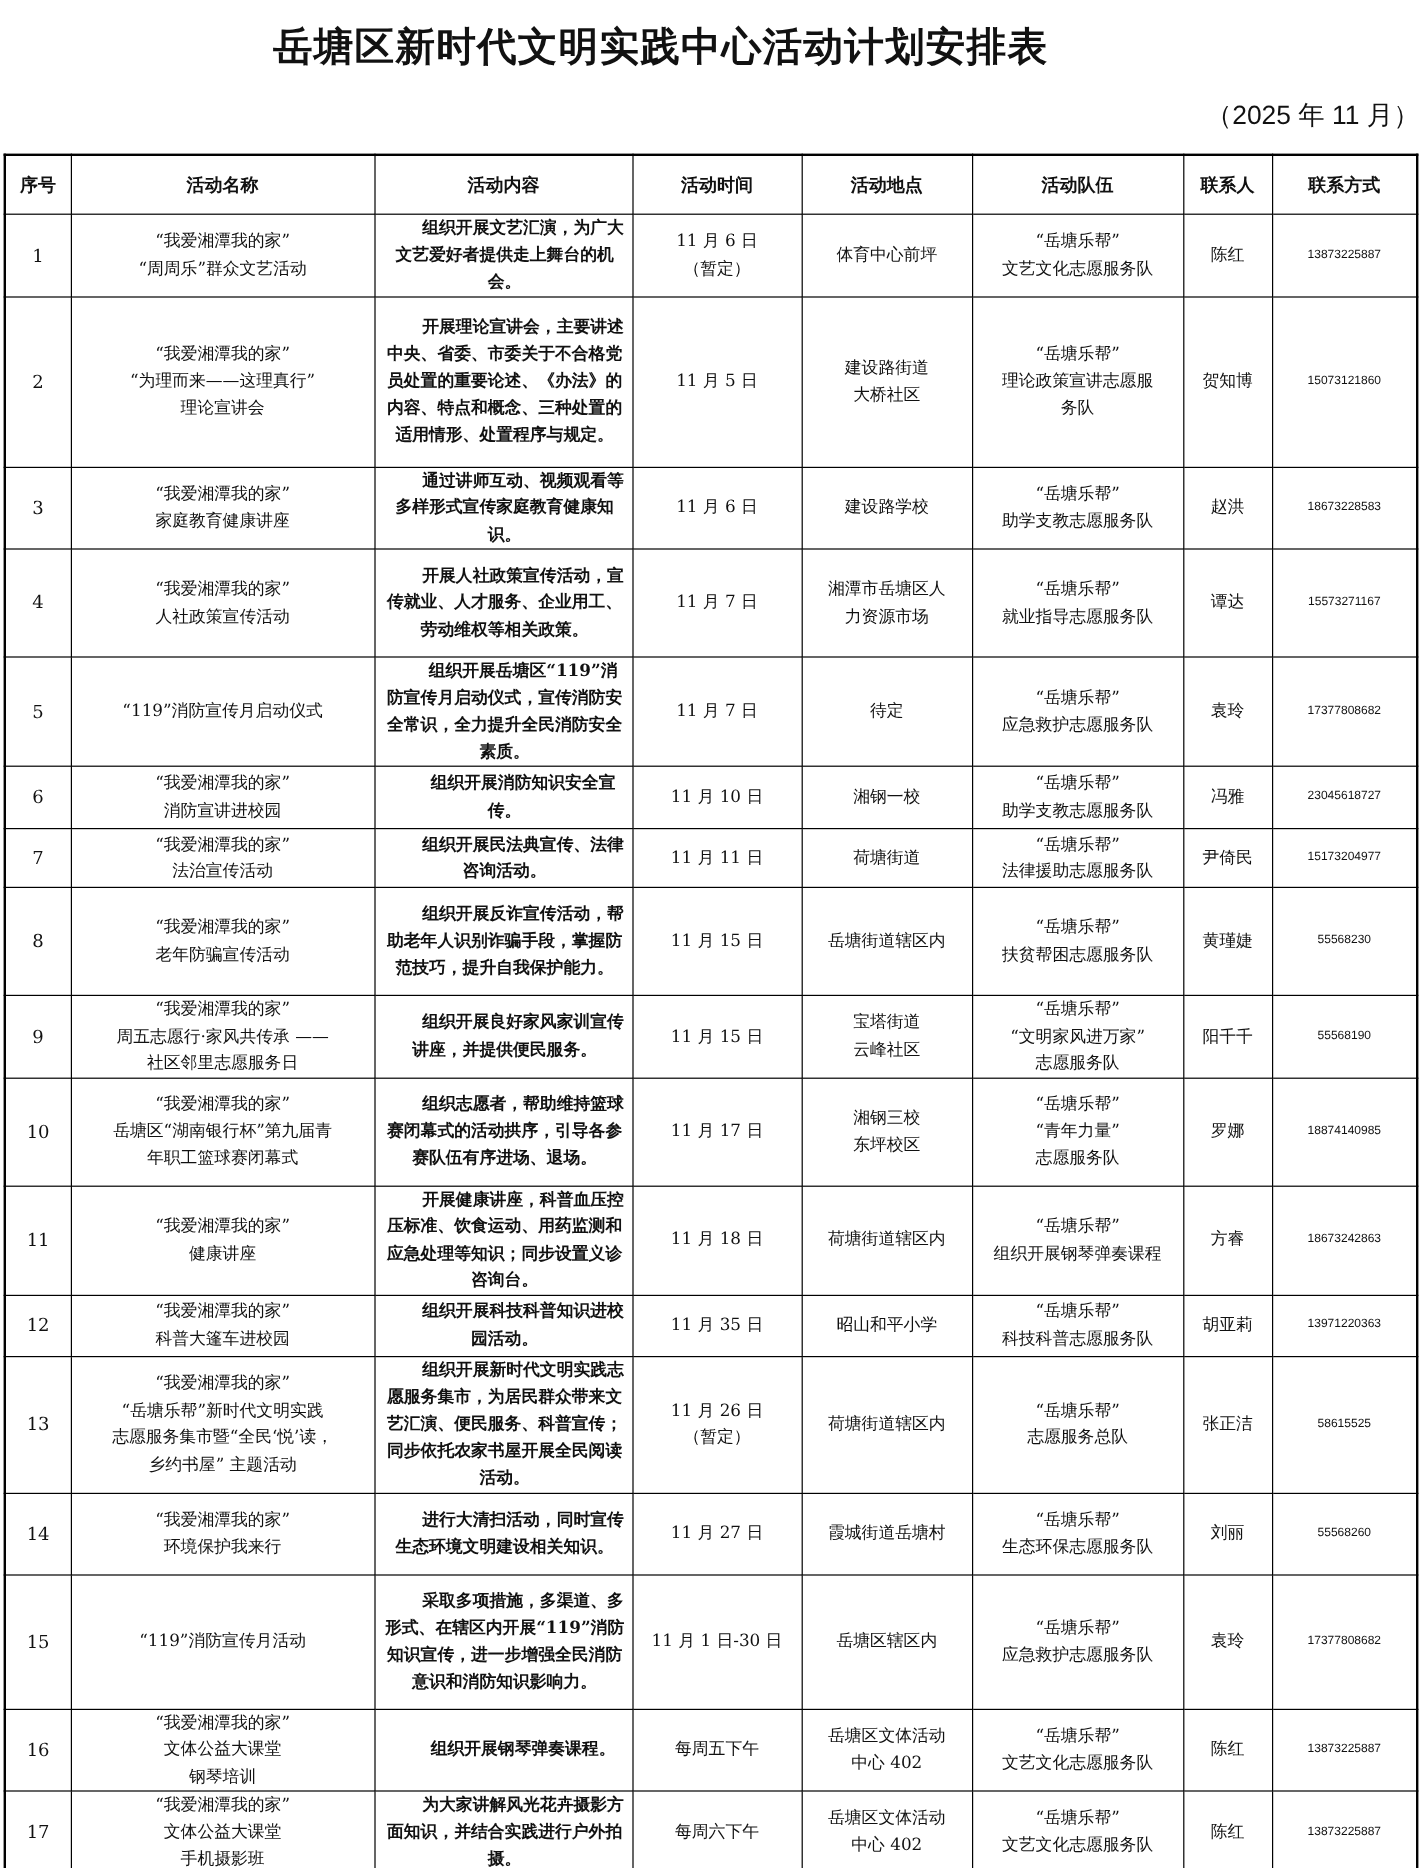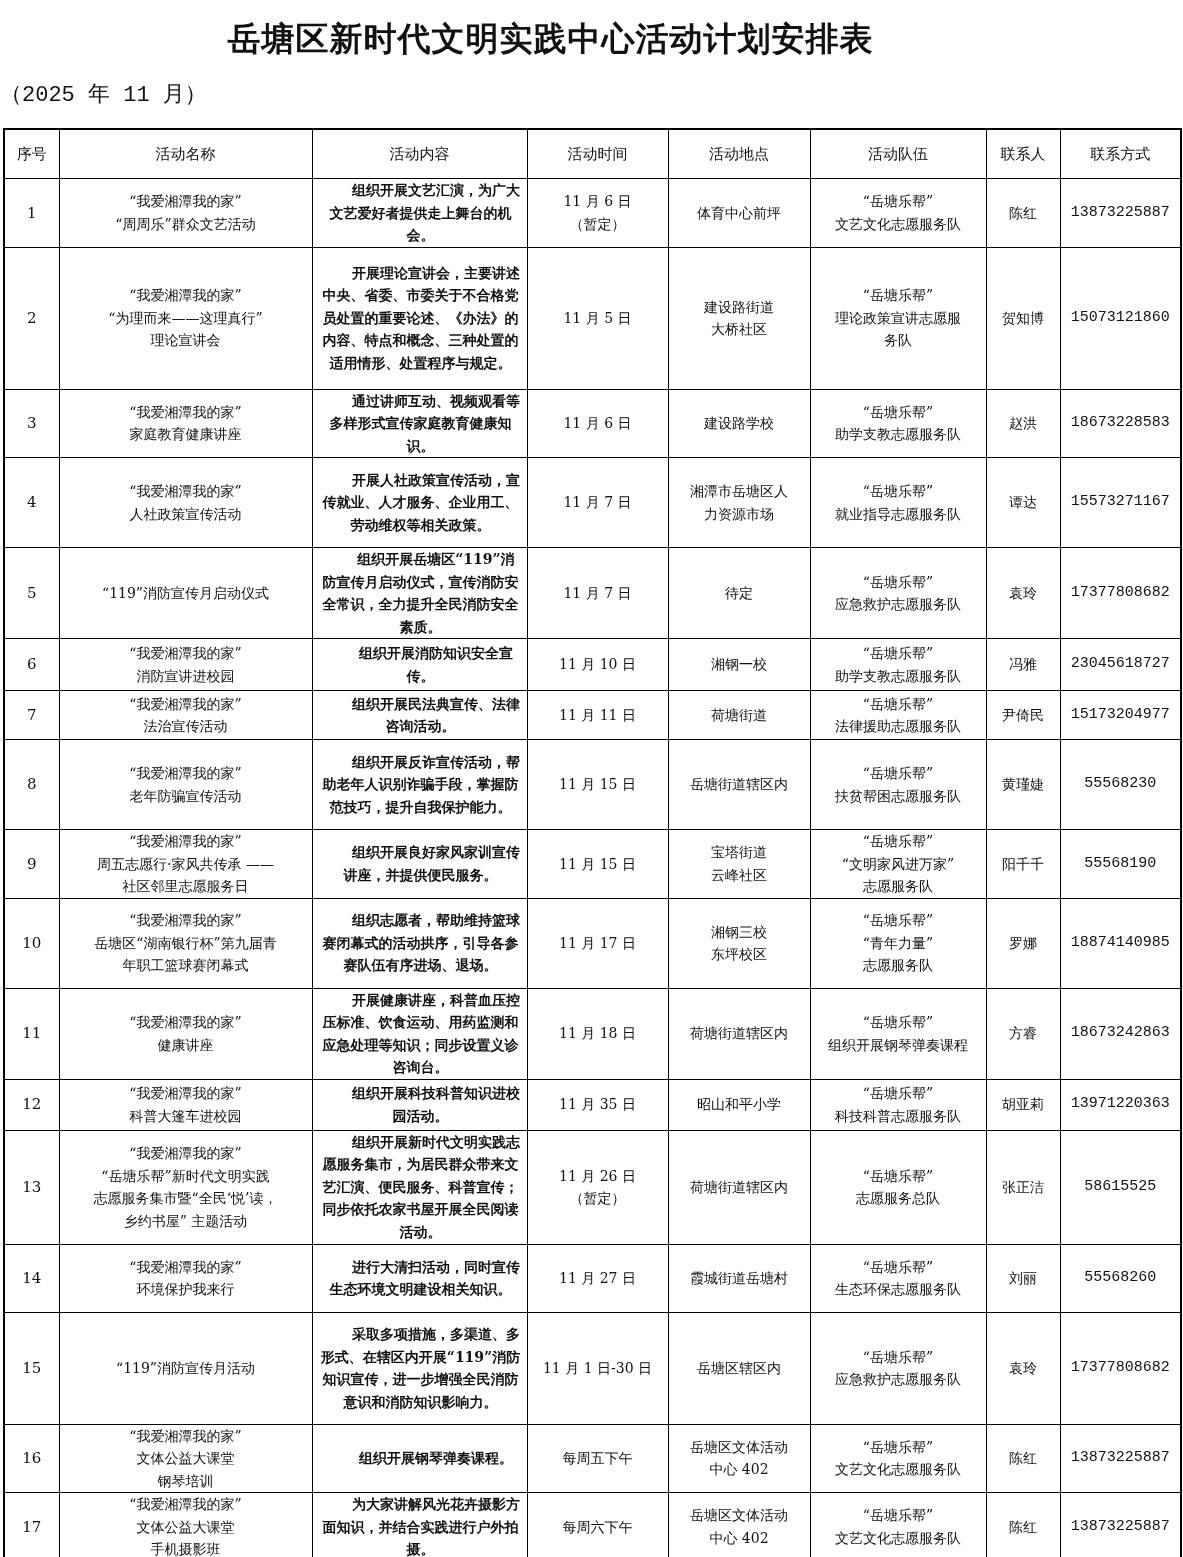--- a/index.html
+++ b/index.html
@@ -1,24 +1,24 @@
 <!DOCTYPE html>
 <html><head>
 <meta charset="utf-8">
 <style>
   html, body { margin:0; padding:0; background:#ffffff; }
   body { width:1183px; height:1557px; position:relative; font-family:"DejaVu Serif","Liberation Serif",serif; color:#111; overflow:hidden; }
   .title { position:absolute; left:0; top:14px; width:1101px; text-align:center; font-family:"DejaVu Sans","Liberation Sans",sans-serif; font-weight:bold; font-size:33px; letter-spacing:1px; line-height:50px; }
-  .subtitle { position:absolute; left:0; top:78px; width:1183px; text-align:left; font-size:22px; line-height:36px; font-family:Liberation Mono, monospace; }
+  .subtitle { position:absolute; left:0; top:78px; width:1183px; text-align:right; font-size:22px; line-height:36px; font-family:Liberation Sans, sans-serif; }
   table { position:absolute; left:3px; top:128px; border-collapse:collapse; table-layout:fixed; width:1177px; border:2px solid #000; }
   td, th { border:1px solid #000; text-align:center; vertical-align:middle; font-size:14px; line-height:22.5px; padding:0 6px; font-weight:normal; overflow:hidden; }
-  th { font-family:"DejaVu Sans","Liberation Sans",sans-serif; font-size:15px; height:48px; }
+  th { font-family:"DejaVu Sans","Liberation Sans",sans-serif; font-size:15px; height:48px;font-weight:bold; }
   td.content { text-align:center; text-indent:2.2em; padding:0 6px 0 8px;font-weight:bold; }
   td.num { font-size:15px; }
-  td.phone { font-size:15px; font-family:Liberation Mono, monospace; }
+  td.phone { font-size:10px; font-family:Liberation Sans, sans-serif; }
   .line { display:block; white-space:nowrap; }
 </style>
 </head>
 <body>
 
 <div class="title">岳塘区新时代文明实践中心活动计划安排表</div>
 <div class="subtitle">（2025 年 11 月）</div>
 
 <table>
   <colgroup>

